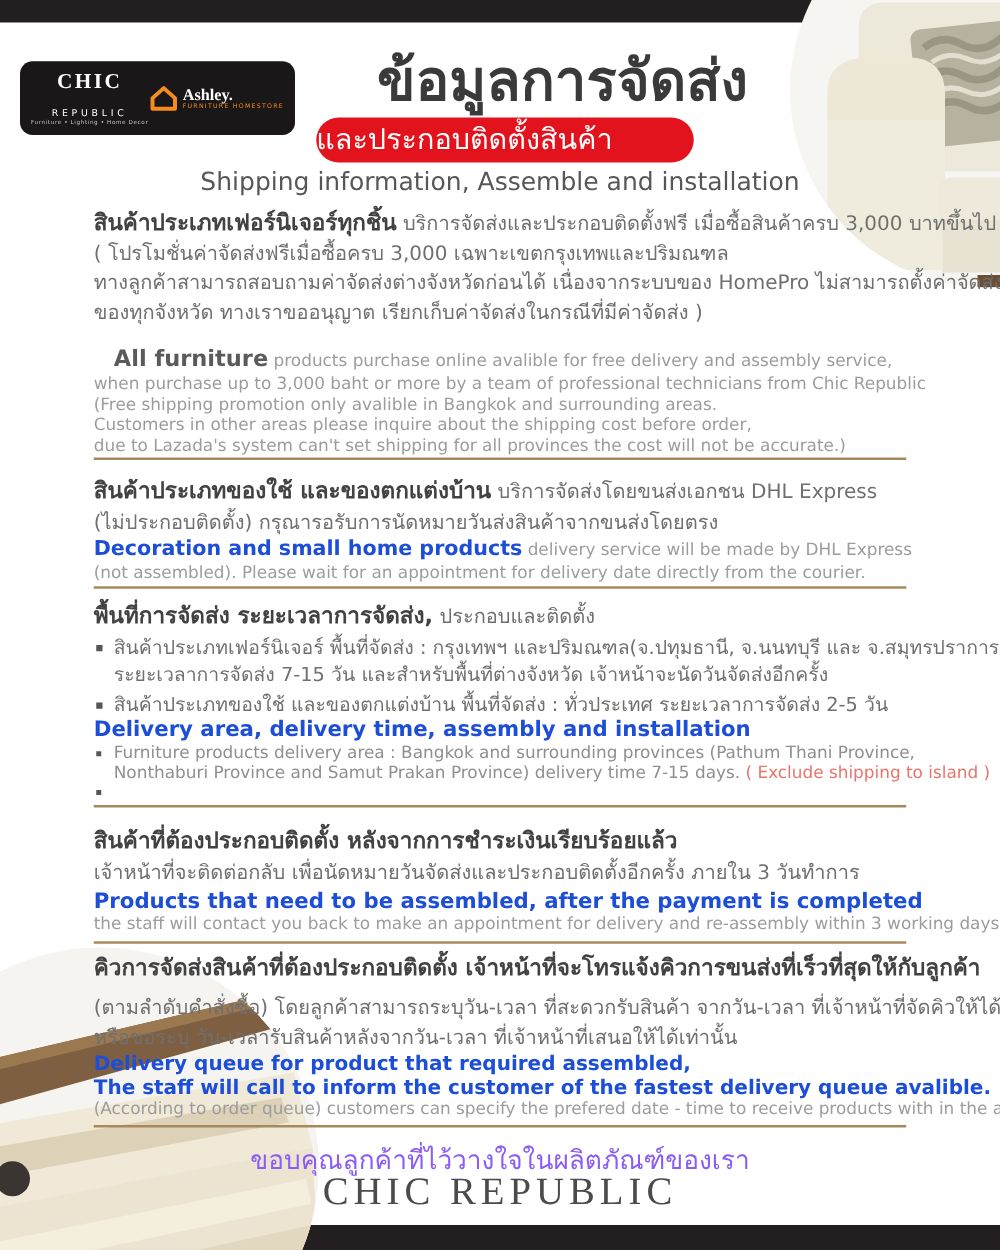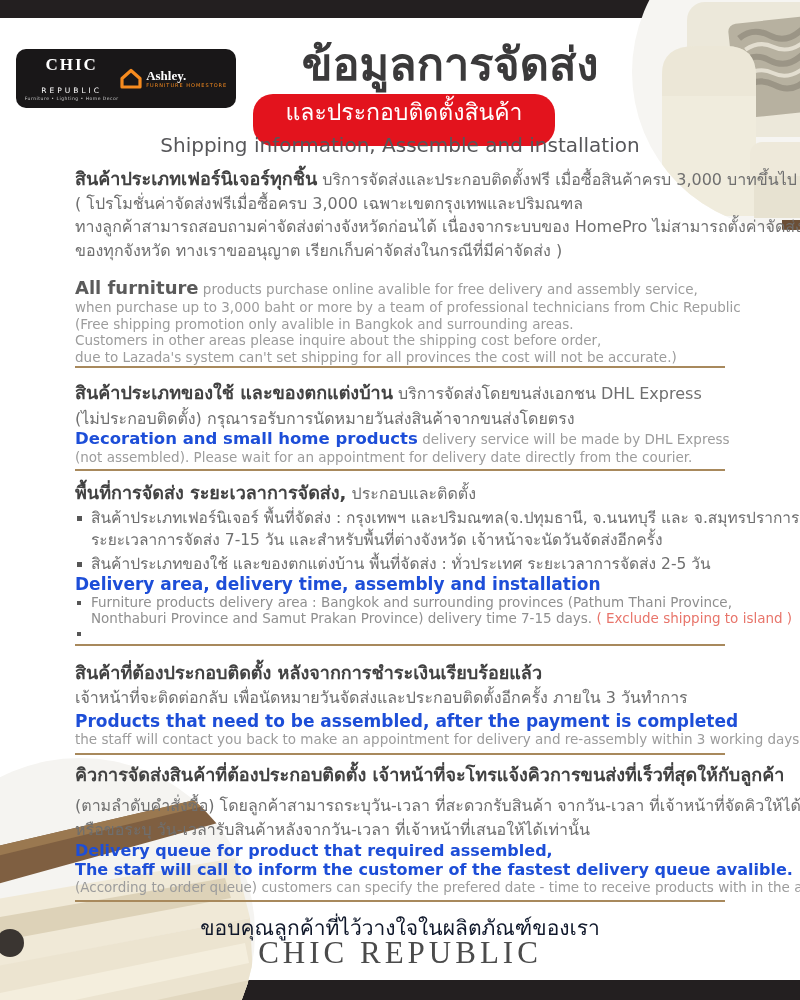--- a/index.html
+++ b/index.html
@@ -25,41 +25,41 @@
     font-size:17px;letter-spacing:2px;}
   .chic-sub{font-size:7.5px;letter-spacing:3px;margin-top:14px;}
   .chic-tag{font-size:4.5px;color:#c9c9c9;letter-spacing:.5px;margin-top:3px;}
   .ashley{display:flex;align-items:center;gap:4px;}
   .ashley-col{display:flex;flex-direction:column;line-height:1;}
   .ashley-name{font-family:"Liberation Serif","DejaVu Serif",serif;font-weight:bold;
     color:#ffffff;font-size:13px;}
   .ashley-sub{font-size:5px;color:#f68b1f;letter-spacing:1px;margin-top:1px;}
   .page-title{left:235px;top:28px;width:430px;text-align:center;font-weight:bold;
     font-size:45px;color:#3b3a3b;z-index:10;white-space:nowrap;}
-  .pill{left:253px;top:94px;width:302px;height:52px;line-height:36px;border-radius:20px;
-    background:#e3131d;color:#ffffff;text-align:center;font-size:23px;z-index:10;white-space:nowrap;}
+  .pill{left:253px;top:94px;width:302px;height:36px;line-height:36px;border-radius:20px;
+    background:#e3131d;color:#ffffff;text-align:left;font-size:23px;z-index:10;white-space:nowrap;}
   .subtitle{left:150px;top:133px;width:500px;text-align:center;font-size:20px;color:#57575a;
     z-index:10;white-space:nowrap;}
   
   .blk{left:75px;width:660px;z-index:10;}
   .line{white-space:nowrap;}
   .th{font-size:16px;color:#6f6f6f;line-height:23.5px;}
   .th-lead{font-size:18px;font-weight:bold;color:#424242;}
   .en{font-size:13.5px;color:#9c9c9c;line-height:16.5px;}
-  .en-lead{font-size:18px;font-weight:bold;color:#5b5b5b;}
+  .en-lead{font-size:18px;font-weight:bold;color:#5b5b5b;margin-left:16px;}
   .en-lead-m{font-size:16.5px;font-weight:bold;color:#1d4ed8;}
   .divider{left:75px;width:650px;border-top:2px solid #a8895c;z-index:10;}
   .bullet-row{position:relative;padding-left:16px;}
   .bullet{position:absolute;left:2px;top:9px;width:5px;height:5px;background:#565656;}
   .bullet-en{top:6px;width:4px;height:4px;}
   .cont{padding-left:16px;}
   .th-b{font-size:15.5px;color:#6f6f6f;line-height:22px;}
   .en-b{font-size:13.5px;color:#8f8f8f;line-height:15.5px;}
   .note-red{color:#e8756b;}
-  .footer-thai{left:0;top:911px;width:800px;text-align:center;font-size:21px;color:#0f172a;
+  .footer-thai{left:0;top:911px;width:800px;text-align:center;font-size:21px;color:#8b5cf6;
     z-index:10;}
   .footer-brand{left:0;top:935px;width:800px;text-align:center;font-size:31px;color:#4b4b4b;
     font-family:"Liberation Serif","DejaVu Serif",serif;letter-spacing:4px;z-index:10;}
 </style>
 </head>
 <body>
 
 <div class="abs top-bar"></div>
 <div class="abs bottom-bar"></div>
 

